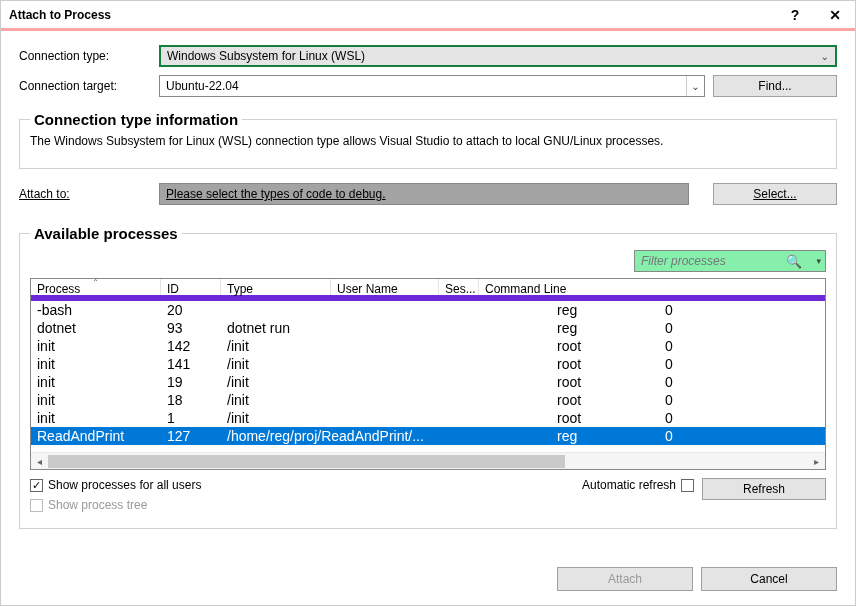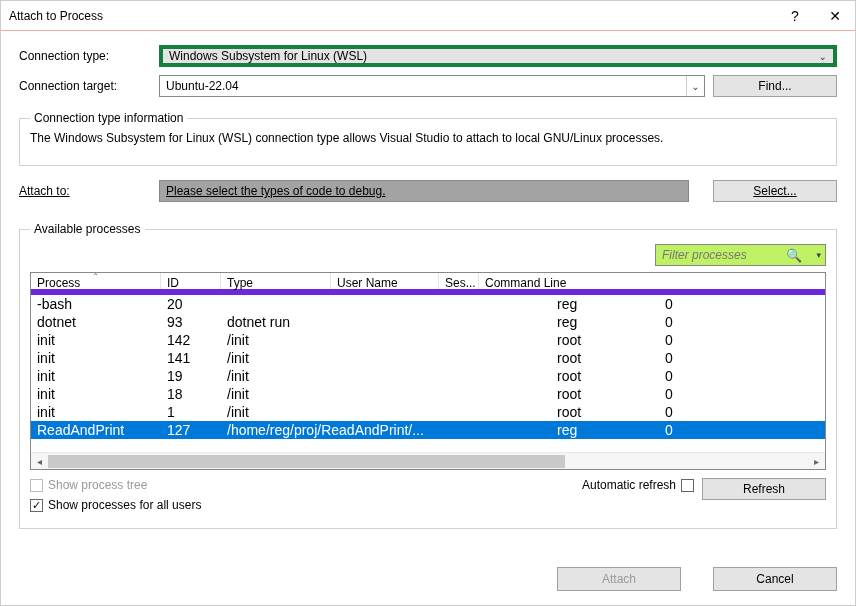--- a/index.html
+++ b/index.html
@@ -14,21 +14,22 @@
     border: 1px solid #ccc;
     display: flex;
     flex-direction: column;
     overflow: hidden;
   }
   .titlebar {
     display: flex;
     align-items: center;
     height: 30px;
     padding: 0 0 0 8px;
-    border-bottom: 1px solid #fca5a5;
+    border-bottom: 3px solid #fca5a5;
+    font-weight: bold;
   }
   .titlebar .title {
     flex: 1;
     font-size: 12px;
   }
   .titlebar .tbtn {
     width: 40px;
     height: 30px;
     display: flex;
     align-items: center;
@@ -46,21 +47,21 @@
     display: flex;
     align-items: center;
     margin-bottom: 8px;
   }
   .row-label {
     width: 140px;
   }
   .dropdown {
     flex: 1;
     height: 22px;
-    border: 4px solid #15803d;
+    border: 2px solid #15803d;
     background: #e4e4e4;
     display: flex;
     align-items: center;
     padding: 0 6px;
     position: relative;
   }
   .dropdown .arrow {
     position: absolute;
     right: 6px;
     font-size: 10px;
@@ -102,21 +103,22 @@
   .btn.disabled { color: #999; }
   .find-btn { width: 124px; margin-left: 8px; }
 
   fieldset {
     border: 1px solid #d0d0d0;
     margin: 6px 0 14px 0;
     padding: 4px 10px 20px 10px;
   }
   fieldset legend {
     padding: 0 4px;
-    font-size: 12px;
+    font-size: 15px;
+    font-weight: bold;
   }
   .infotext { margin-top: 2px; }
 
   .attachto-input {
     flex: 1;
     height: 22px;
     border: 1px solid #888;
     background: #a3a3a3;
     display: flex;
     align-items: center;
@@ -129,24 +131,24 @@
     display: flex;
     flex-direction: column;
     padding: 8px 10px 10px 10px;
   }
   .filter-row {
     display: flex;
     justify-content: flex-end;
     margin-bottom: 6px;
   }
   .filter-box {
-    width: 171px;
+    width: 192px;
     height: 22px;
     border: 1px solid #888;
-    background: #bef264;
+    background: #86efac;
     position: relative;
     display: flex;
     align-items: center;
     padding: 0 40px 0 6px;
     color: #777;
     font-style: italic;
   }
   .filter-box .mag {
     position: absolute;
     right: 22px;
@@ -254,21 +256,21 @@
   }
   .auto-refresh .chk { margin-left: 5px; margin-right: 0; }
   .refresh-btn { width: 124px; }
 
   .bottom-bar {
     display: flex;
     justify-content: flex-end;
     padding: 10px 18px 14px 18px;
     gap: 8px;
   }
-  .bottom-bar .btn { width: 124px; height: 24px; margin-left: 24px; }
+  .bottom-bar .btn { width: 136px; height: 24px; }
 </style>
 </head>
 <body>
 
 <div class="titlebar">
   <div class="title">Attach to Process</div>
   <div class="tbtn">?</div>
   <div class="tbtn">✕</div>
 </div>
 
@@ -406,26 +408,26 @@
         <div class="track">
             <div class="thumb"></div>
           </div>
         <div class="ar">▸</div>
       </div>
     </div>
 
     <div class="under-table">
       <div class="under-left">
         <div class="chk-row">
+          <div class="chk checked"></div>
+          <span>Show processes for all users</span>
+        </div>
+        <div class="chk-row">
           <div class="chk disabled"></div>
           <span class="disabled-text">Show process tree</span>
-        </div>
-        <div class="chk-row">
-          <div class="chk checked"></div>
-          <span>Show processes for all users</span>
         </div>
       </div>
       <div class="auto-refresh">
         <span>Automatic refresh</span>
         <div class="chk"></div>
       </div>
       <div class="btn refresh-btn">Refresh</div>
     </div>
 
   </fieldset>

